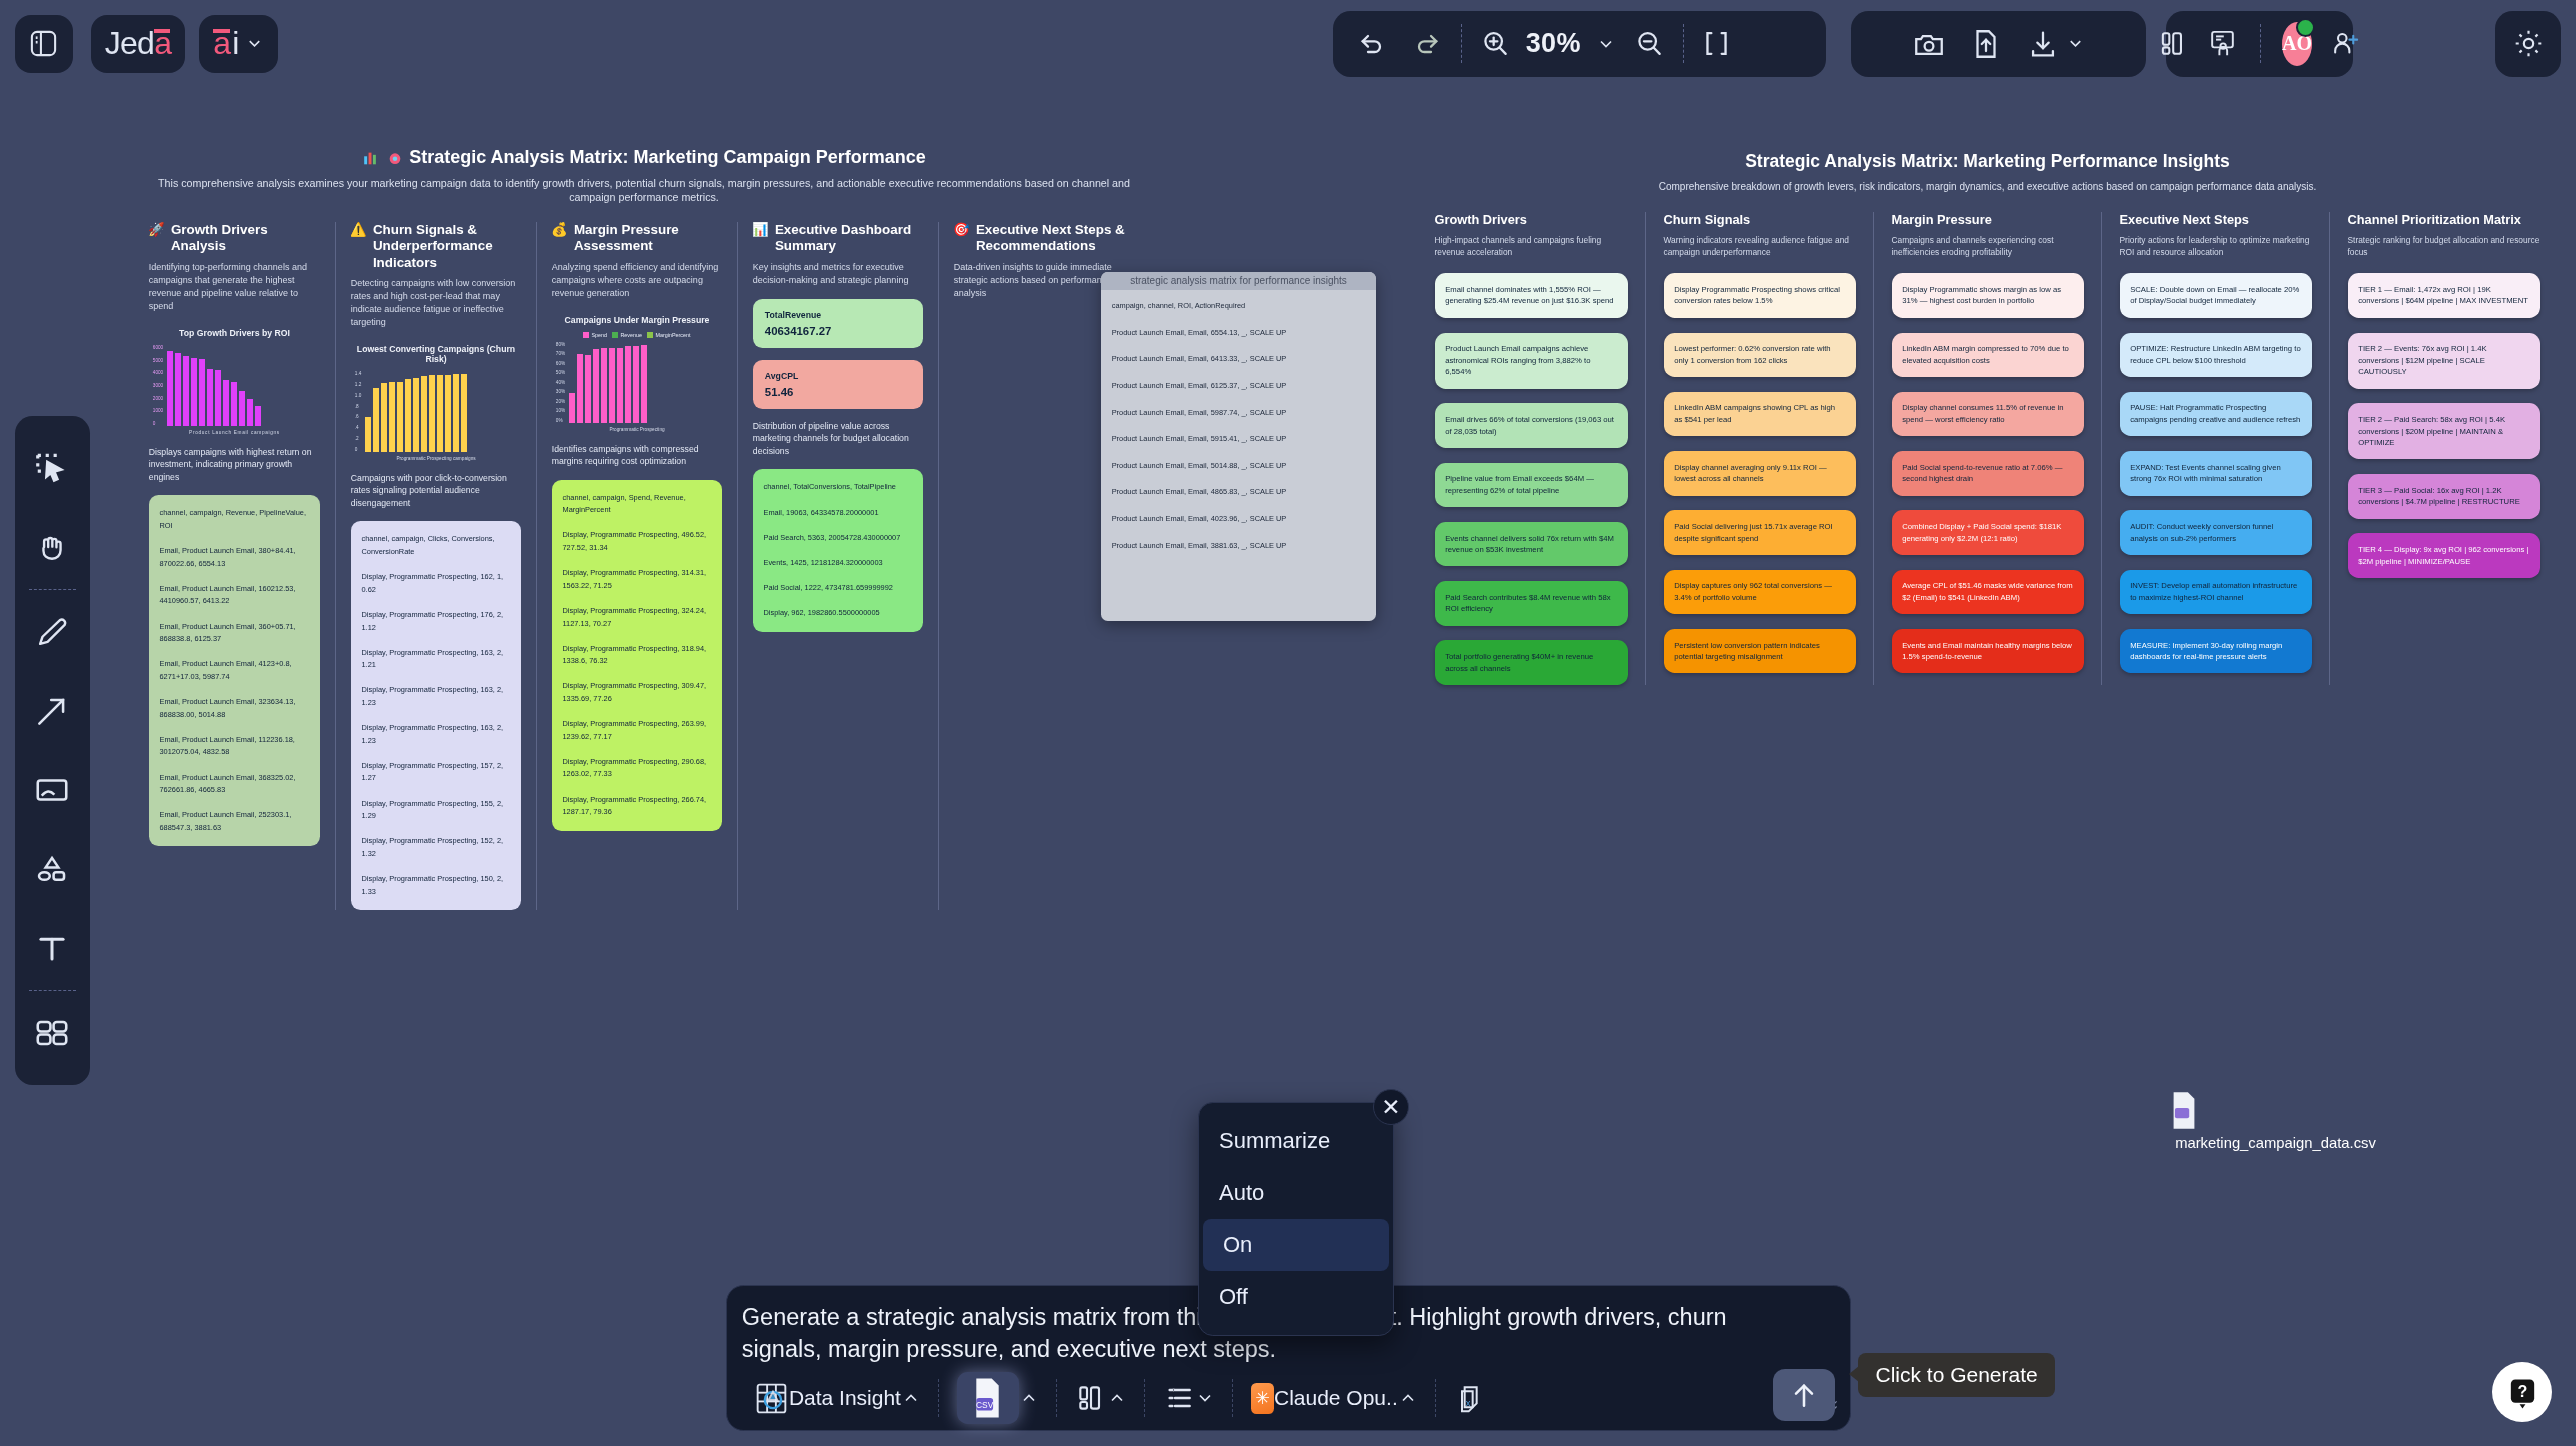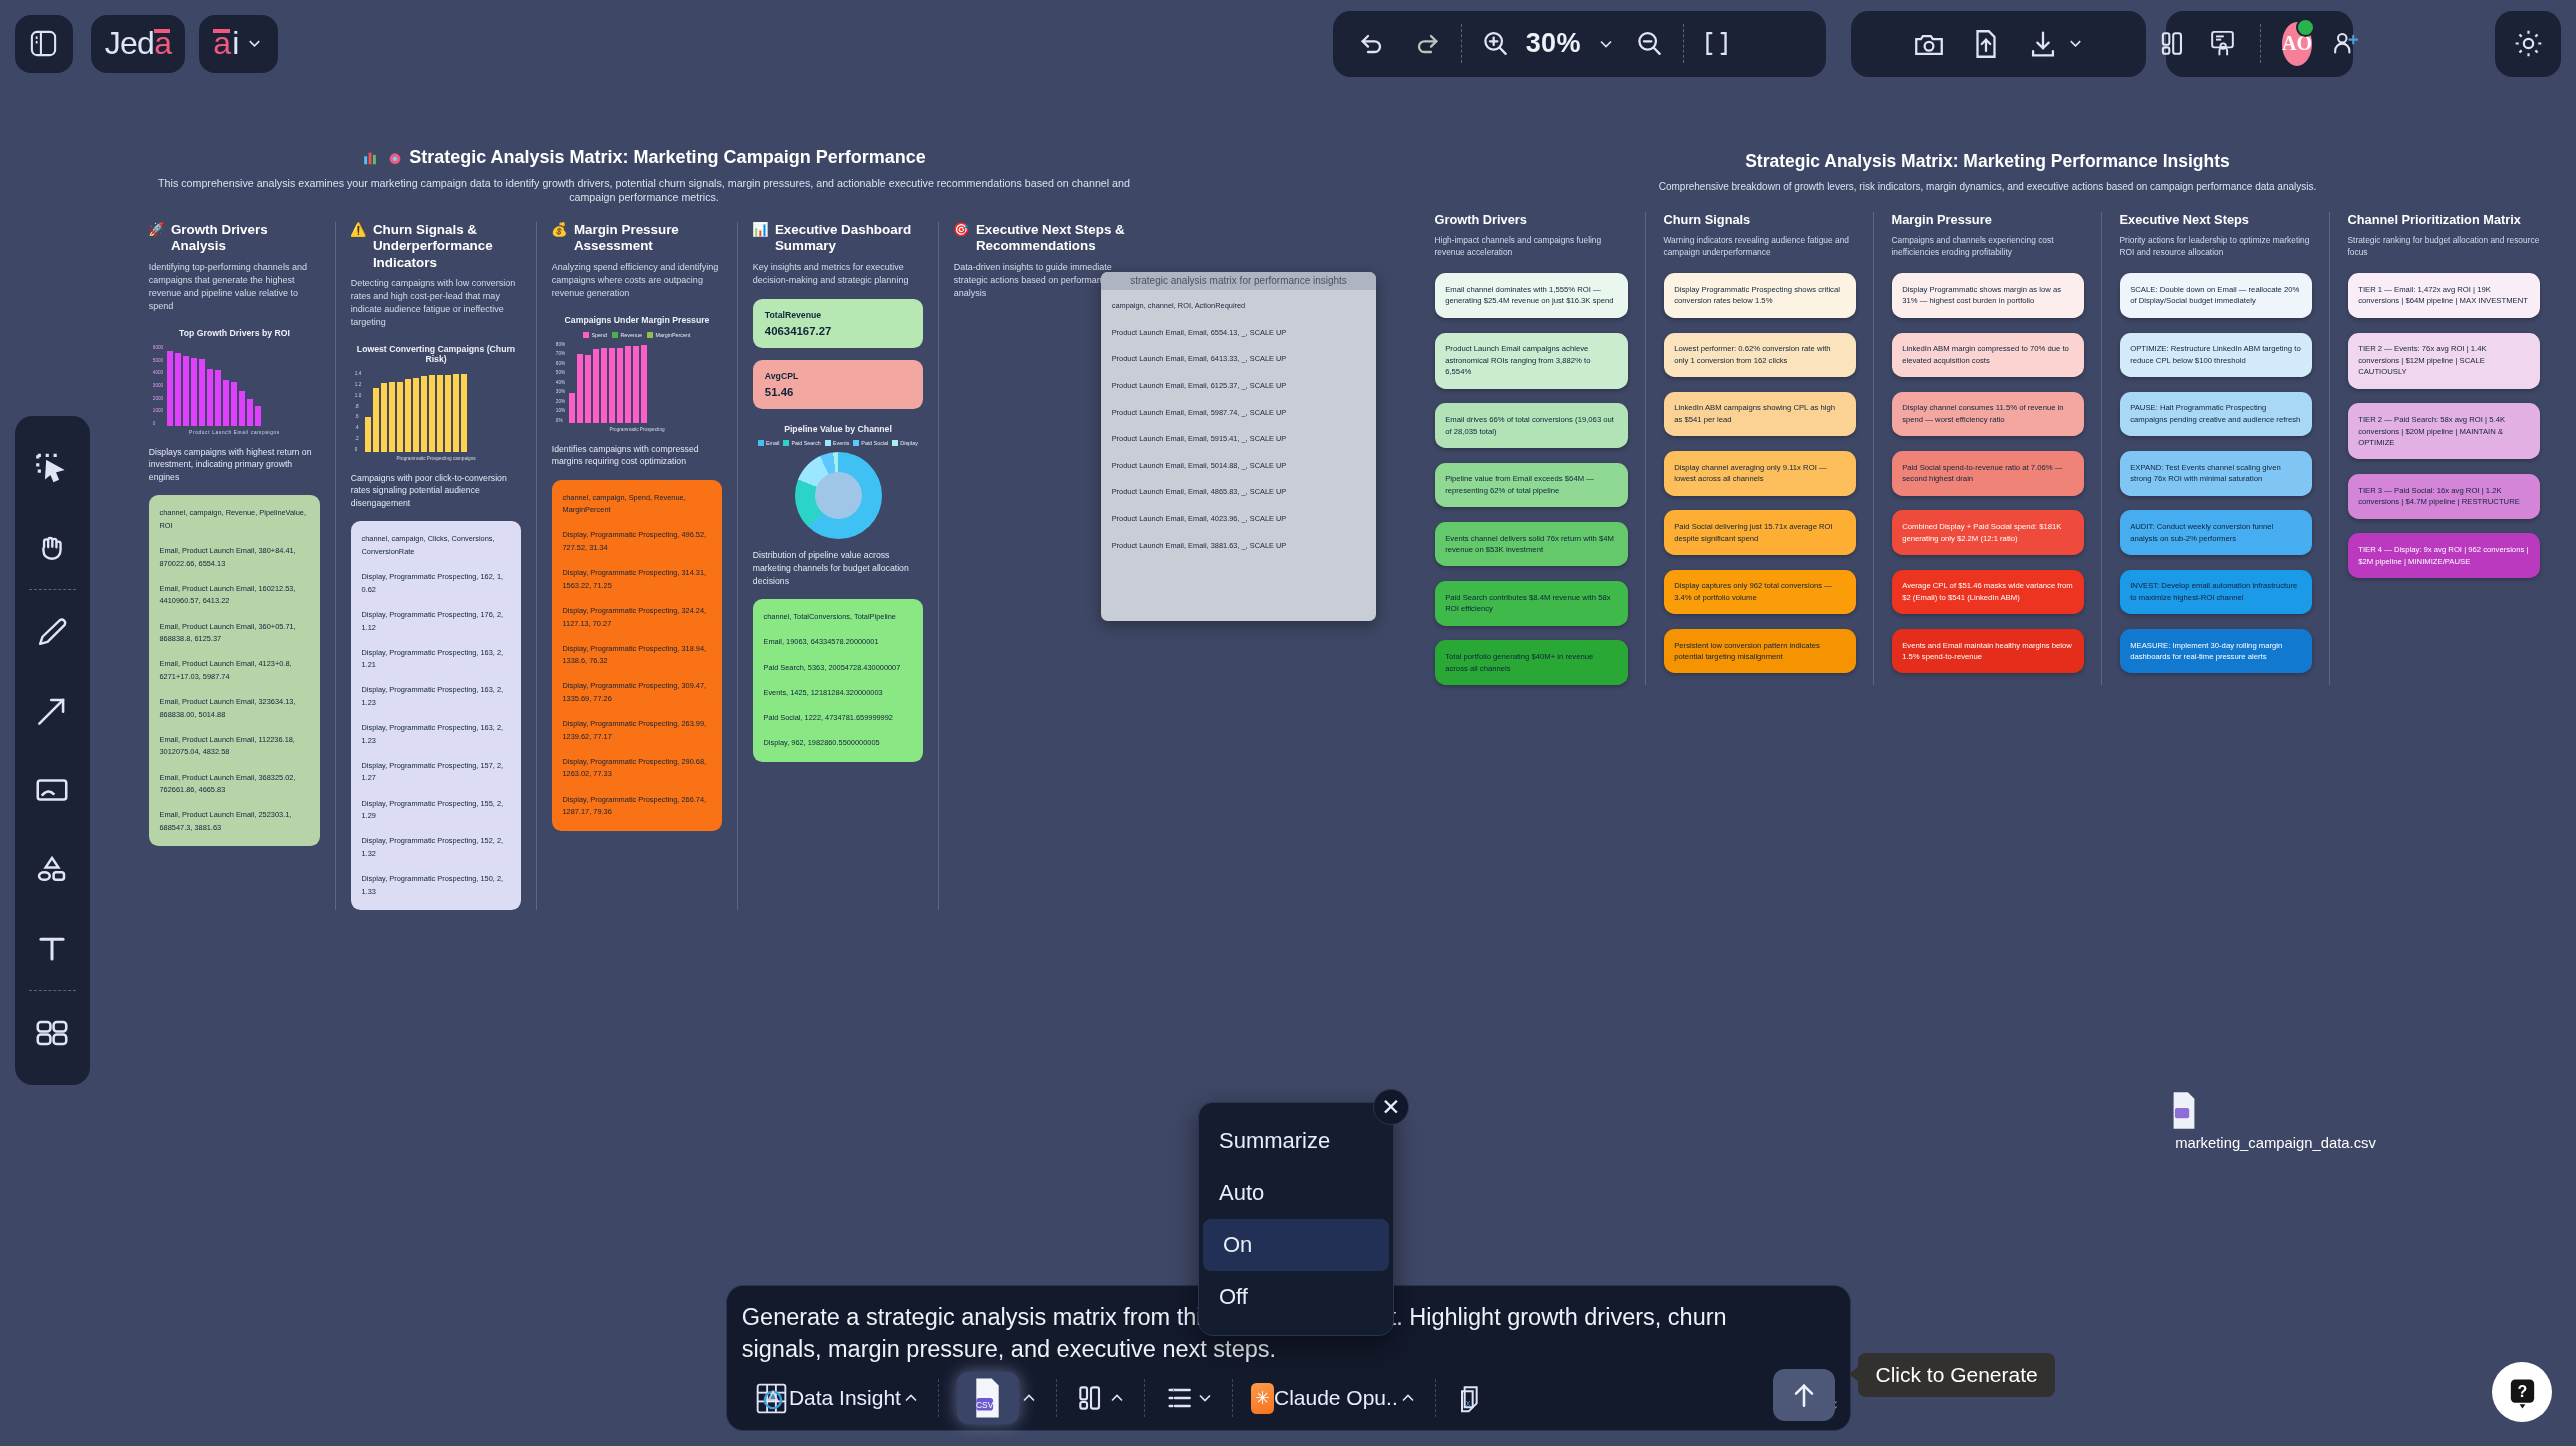--- a/index.html
+++ b/index.html
@@ -556,21 +556,21 @@
                 <i style="height:75px;background:#ff5ec8"></i>
               <i style="height:75px;background:#ff5ec8"></i>
                 <i style="height:77px;background:#ff5ec8"></i>
                 <i style="height:77px;background:#ff5ec8"></i>
               <i style="height:78px;background:#ff5ec8"></i>
             </div>
           </div>
           <div class="axis" style="margin-top:4px;text-align:center;color:#d7ddec">Programmatic Prospecting</div>
         </div>
         <p class="mc-sub">Identifies campaigns with compressed margins requiring cost optimization</p>
-        <div class="datacard" style="background:#f97316;white-space:pre-line">channel, campaign, Spend, Revenue, MarginPercent
+        <div class="datacard" style="background:#bef264;white-space:pre-line">channel, campaign, Spend, Revenue, MarginPercent
 
 Display, Programmatic Prospecting, 496.52, 727.52, 31.34
 
 Display, Programmatic Prospecting, 314.31, 1563.22, 71.25
 
 Display, Programmatic Prospecting, 324.24, 1127.13, 70.27
 
 Display, Programmatic Prospecting, 318.94, 1338.6, 76.32
 
 Display, Programmatic Prospecting, 309.47, 1335.69, 77.26
@@ -591,34 +591,20 @@
 
         <div class="metric" style="background:#b7e8b4">
           <div class="k">TotalRevenue</div>
           <div class="v">40634167.27</div>
         </div>
         <div class="metric" style="background:#f2a8a0">
           <div class="k">AvgCPL</div>
           <div class="v">51.46</div>
         </div>
 
-        <div class="minichart">
-          <div class="mc-title">Pipeline Value by Channel</div>
-          <div style="display:flex;flex-wrap:wrap;gap:4px;justify-content:center;font-size:5.4px;color:#e7ecf8;margin-bottom:5.4px">
-            <span style="display:flex;align-items:center;gap:2px"><i style="width:6px;height:6px;background:#3fc1f3;display:inline-block"></i>Email</span>
-            <span style="display:flex;align-items:center;gap:2px"><i style="width:6px;height:6px;background:#2bd4c9;display:inline-block"></i>Paid Search</span>
-            <span style="display:flex;align-items:center;gap:2px"><i style="width:6px;height:6px;background:#9be7ff;display:inline-block"></i>Events</span>
-            <span style="display:flex;align-items:center;gap:2px"><i style="width:6px;height:6px;background:#5cc8ff;display:inline-block"></i>Paid Social</span>
-            <span style="display:flex;align-items:center;gap:2px"><i style="width:6px;height:6px;background:#a6f0ea;display:inline-block"></i>Display</span>
-          </div>
-          <div class="donut" style="background:conic-gradient(#3fc1f3 0 62%, #2bd4c9 62% 81%, #9be7ff 81% 93%, #5cc8ff 93% 98%, #a6f0ea 98% 100%);
-                      position:relative">
-            <span style="position:absolute;inset:20px;border-radius:50%;background:#9fc6e8"></span>
-          </div>
-        </div>
         <p class="mc-sub">Distribution of pipeline value across marketing channels for budget allocation decisions</p>
         <div class="datacard" style="background:#8ae884;white-space:pre-line">channel, TotalConversions, TotalPipeline
 
 Email, 19063, 64334578.20000001
 
 Paid Search, 5363, 20054728.430000007
 
 Events, 1425, 12181284.320000003
 
 Paid Social, 1222, 4734781.659999992

